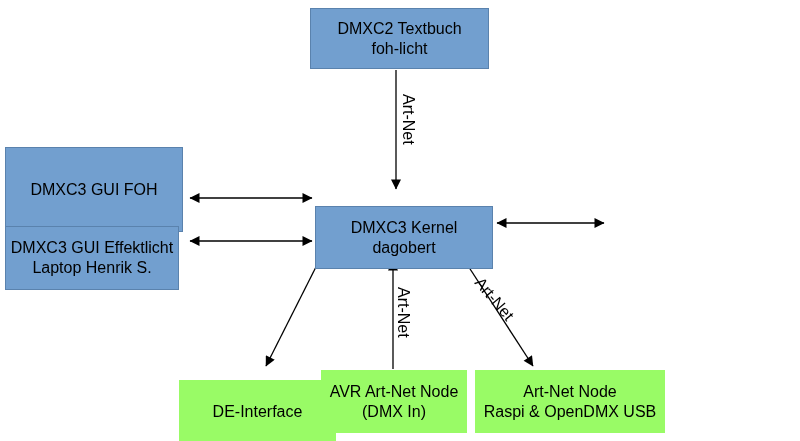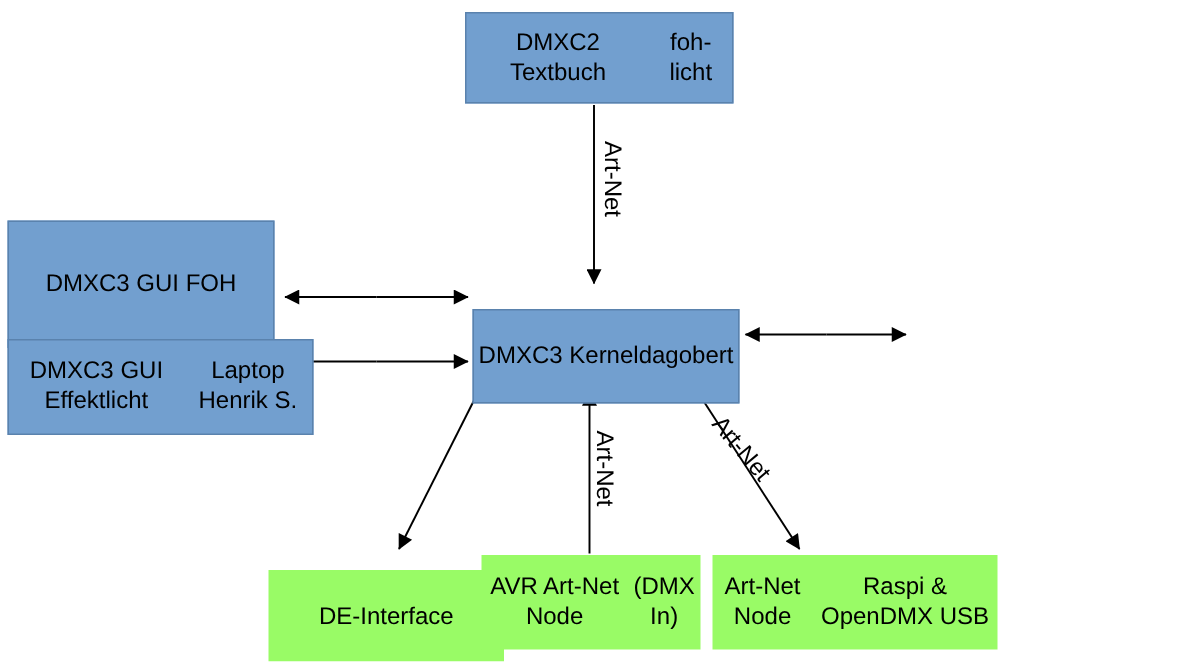--- a/index.html
+++ b/index.html
@@ -27,24 +27,24 @@
   }
   .arrowhead-shape { fill: var(--arrow, #000000); }
   .edge-label {
     font-family: "Liberation Sans", sans-serif;
     font-size: 16px;
     fill: var(--text, #000000);
   }
   .node {
     position: absolute;
     display: flex;
-    flex-direction: row;
+    flex-direction: column;
     align-items: center;
     justify-content: center;
-    text-align: center;
+    text-align: left;
     font-size: 16px;
     line-height: 20px;
   }
   .node.blue {
     background: var(--node-blue-fill, #729fcf);
     border: 1px solid var(--node-blue-border, #5a82ad);
   }
   .node.green {
     background: var(--node-green-fill, #99fb66);
   }
@@ -91,21 +91,21 @@
 
   <div class="node blue" style="left:310px; top:8px; width:179px; height:61px;">
     <div>DMXC2 Textbuch</div>
     <div>foh-licht</div>
   </div>
 
   <div class="node blue" style="left:5px; top:147px; width:178px; height:85px;">
     <div>DMXC3 GUI FOH</div>
   </div>
 
-  <div class="node blue" style="left:5px; top:226px; width:204px; height:64px;">
+  <div class="node blue" style="left:5px; top:226px; width:174px; height:64px;">
     <div>DMXC3 GUI Effektlicht</div>
     <div>Laptop Henrik S.</div>
   </div>
 
   <div class="node blue" style="left:315px; top:206px; width:178px; height:63px;">
     <div>DMXC3 Kernel</div>
     <div>dagobert</div>
   </div>
 
 

